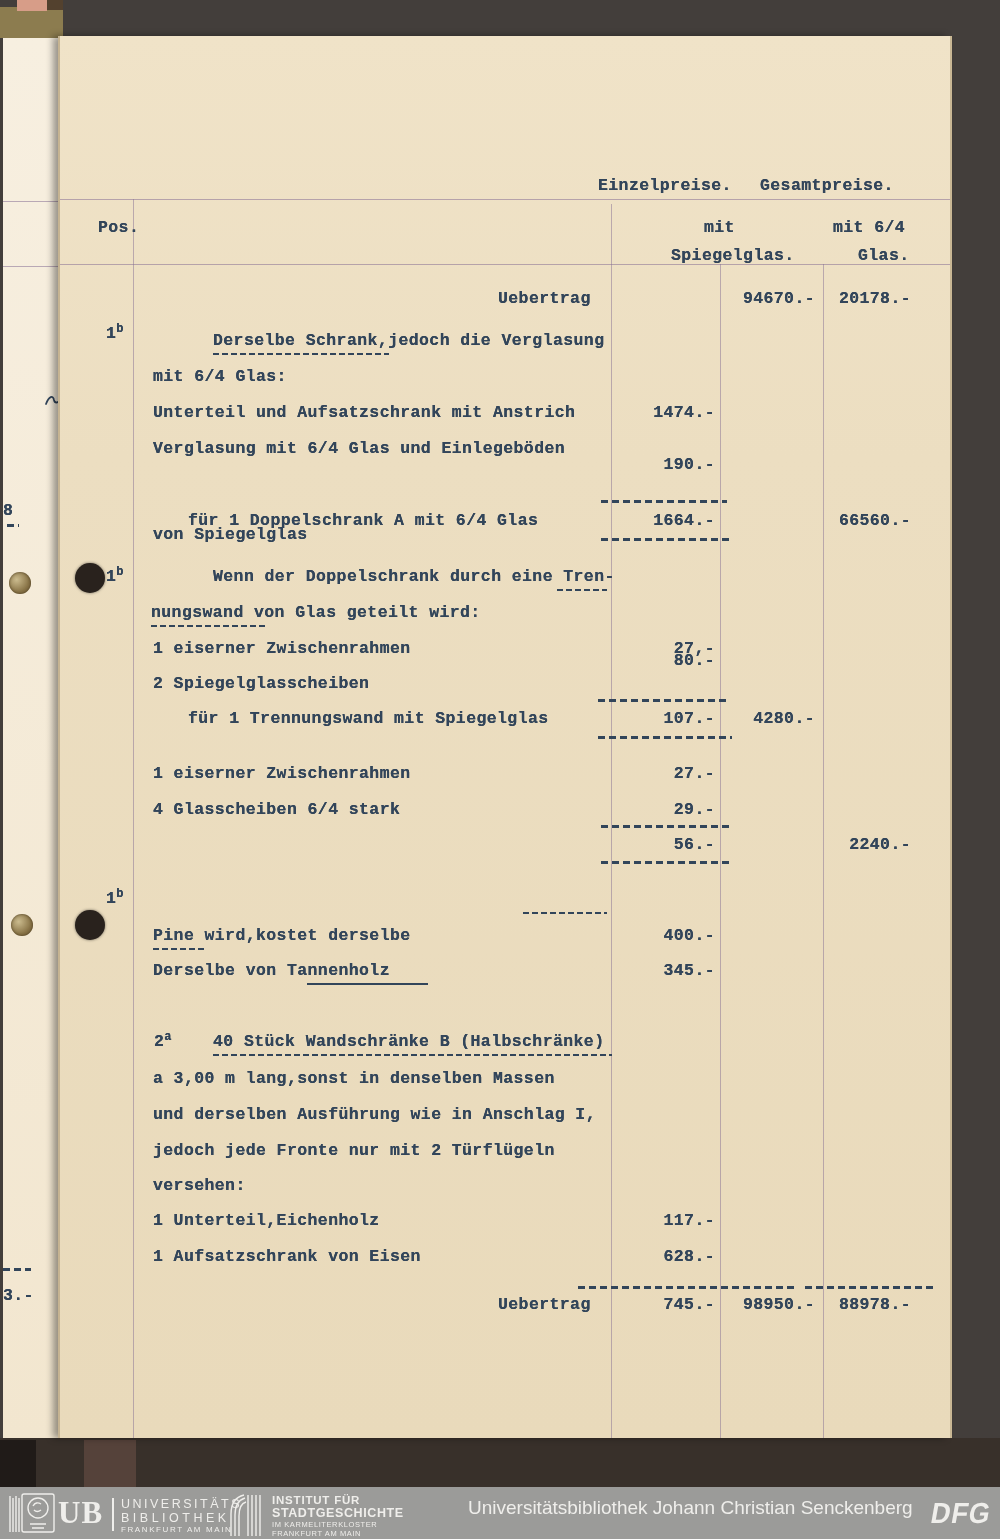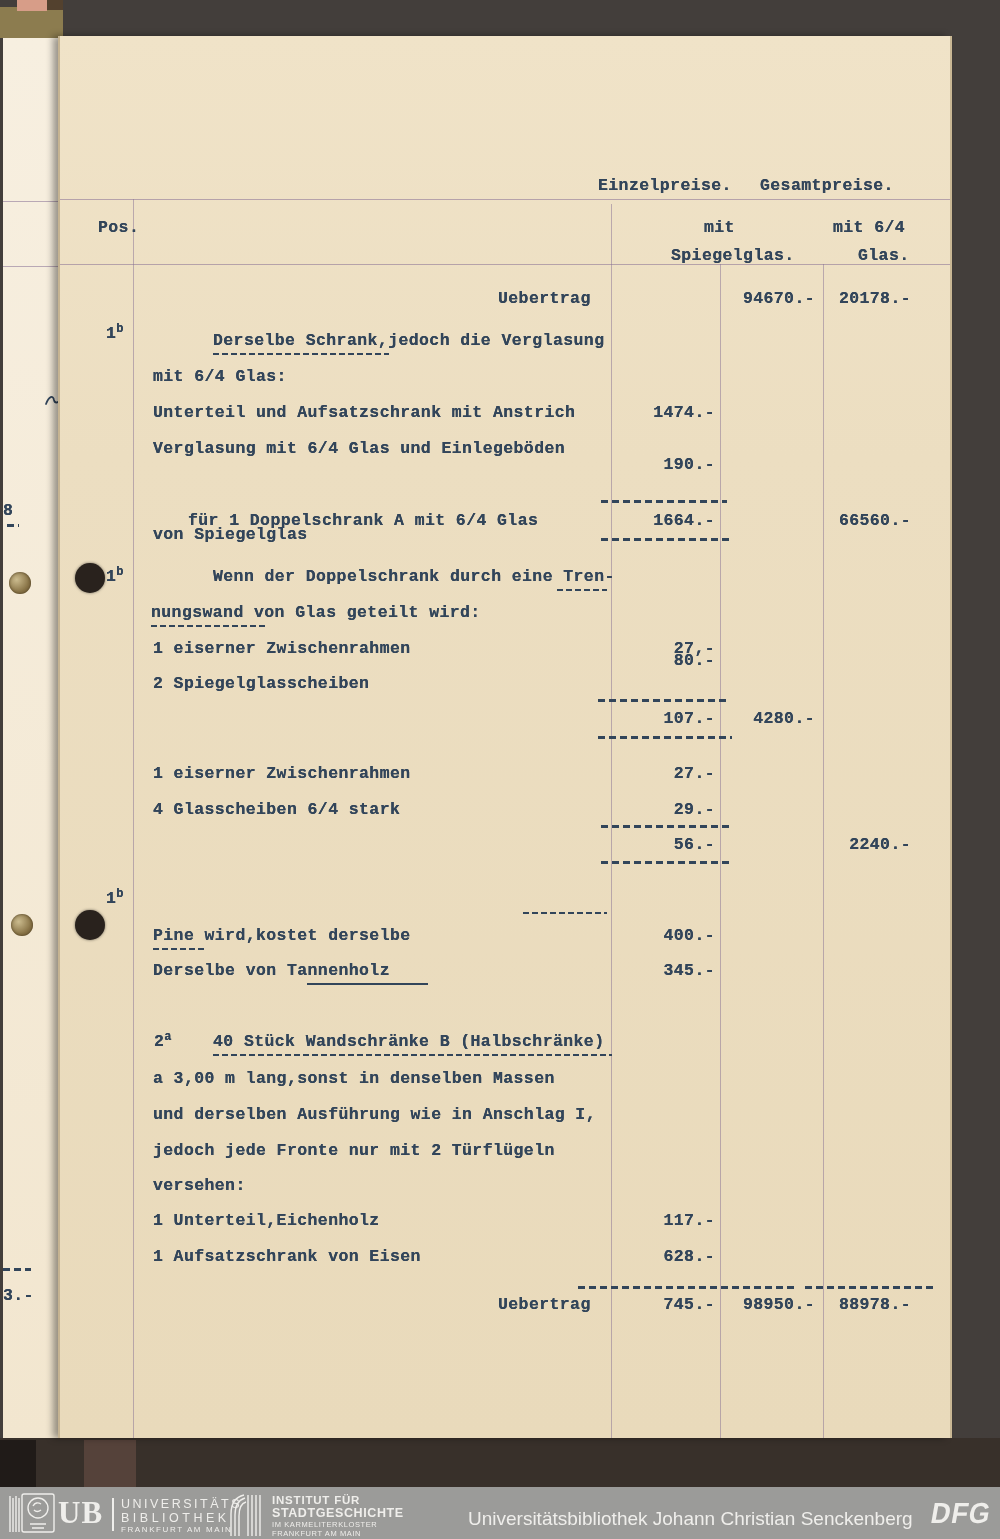--- a/index.html
+++ b/index.html
@@ -51,21 +51,21 @@
   .f-abbr{position:absolute;left:58px;top:8px;font-family:"Liberation Serif",serif;
           font-weight:bold;font-size:31px;letter-spacing:1px;}
   .f-div{position:absolute;left:112px;top:11px;width:2px;height:33px;background:#efeeeb;}
   .f-ub-l1{position:absolute;left:121px;top:10px;font-size:12.5px;letter-spacing:2.5px;}
   .f-ub-l2{position:absolute;left:121px;top:24px;font-size:12.5px;letter-spacing:3.5px;}
   .f-ub-l3{position:absolute;left:121px;top:38px;font-size:8px;letter-spacing:1.6px;}
   .f-in-l1{position:absolute;left:272px;top:7px;font-size:11.5px;font-weight:bold;letter-spacing:.8px;}
   .f-in-l2{position:absolute;left:272px;top:19px;font-size:12.5px;font-weight:bold;letter-spacing:.6px;}
   .f-in-l3{position:absolute;left:272px;top:33px;font-size:7.5px;letter-spacing:.6px;}
   .f-in-l4{position:absolute;left:272px;top:42px;font-size:7.5px;letter-spacing:.6px;}
-  .f-credit{position:absolute;left:468px;top:21px;font-size:19px;}
+  .f-credit{position:absolute;left:468px;top:10px;font-size:19px;}
   .f-dfg{position:absolute;left:931px;top:11px;font-size:27px;font-weight:bold;
          transform:skewX(-10deg) scaleY(1.08);letter-spacing:1px;}
   svg{display:block;}
 </style>
 </head>
 <body>
 
 <div id="stage">
 
   <div class="bottom-shadow"></div>
@@ -143,20 +143,21 @@
     <div class="tw" style="left:91px;top:567px;">nungswand von Glas geteilt wird:</div>
     <div class="u-dash" style="left:91px;top:589px;width:116px;"></div>
 
     <div class="tw" style="left:93px;top:603px;">1 eiserner Zwischenrahmen</div>
     <div class="col col-e" style="top:603px;">27,-</div>
 
     <div class="tw" style="left:93px;top:638px;">2 Spiegelglasscheiben</div>
     <div class="col col-e" style="top:615px;text-align:right;">80.-</div>
 
     <div class="inkdash" style="left:538px;top:663px;width:130px;"></div>
+    <div class="tw" style="left:128px;top:673px;">für 1 Trennungswand mit Spiegelglas</div>
     <div class="col col-e" style="top:673px;">107.-</div>
     <div class="col col-s" style="top:673px;">4280.-</div>
     <div class="inkdash" style="left:538px;top:700px;width:134px;"></div>
 
     <div class="tw" style="left:93px;top:728px;">1 eiserner Zwischenrahmen</div>
     <div class="col col-e" style="top:728px;">27.-</div>
 
     <div class="tw" style="left:93px;top:764px;">4 Glasscheiben 6/4 stark</div>
     <div class="col col-e" style="top:764px;">29.-</div>
 

